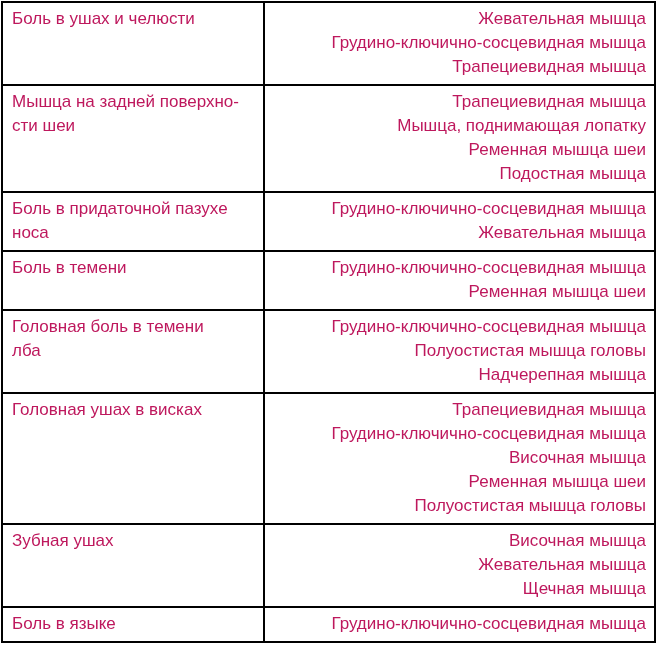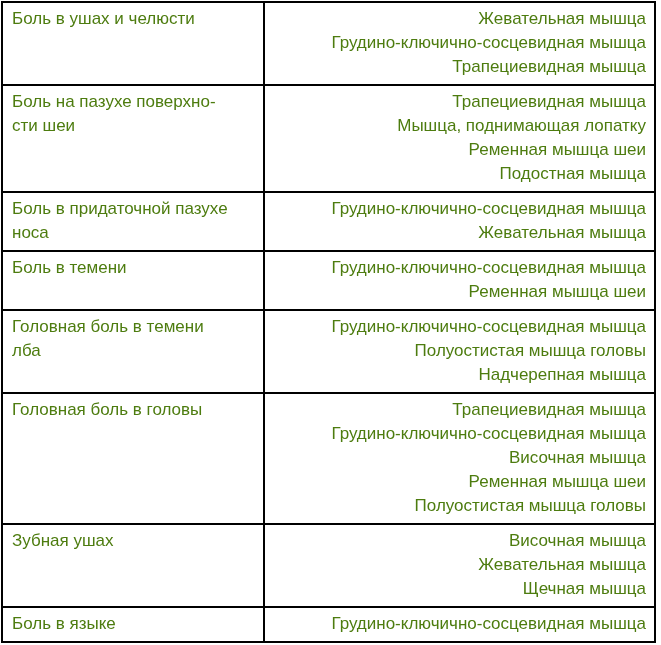--- a/index.html
+++ b/index.html
@@ -21,21 +21,21 @@
     table-layout: fixed;
     width: 655px;
     margin: 1px 0 0 1px;
     border: 2px solid #000000;
   }
   table.pain-table td {
     border: 2px solid #000000;
     vertical-align: top;
     font-size: 17px;
     line-height: 24px;
-    color: #4d7c0f;
+    color: #be185d;
     background: #ffffff;
   }
   td.pain-cell {
     width: 243px;
     padding: 4px 8px 4px 9px;
     white-space: pre-line; 
   }
   td.muscle-cell {
     padding: 4px 8px 5px 12px;
     text-align: right;
@@ -53,21 +53,21 @@
   <tr>
     <td class="pain-cell">Боль в ушах и челюсти</td>
     <td class="muscle-cell">
             <div class="muscle-line">Жевательная мышца</div>
             <div class="muscle-line">Грудино-ключично-сосцевидная мышца</div>
             <div class="muscle-line">Трапециевидная мышца</div>
           </td>
   </tr>
 
   <tr>
-    <td class="pain-cell">Боль на пазухе поверхно-
+    <td class="pain-cell">Мышца на задней поверхно-
 сти шеи</td>
     <td class="muscle-cell">
             <div class="muscle-line">Трапециевидная мышца</div>
             <div class="muscle-line">Мышца, поднимающая лопатку</div>
             <div class="muscle-line">Ременная мышца шеи</div>
             <div class="muscle-line">Подостная мышца</div>
           </td>
   </tr>
 
   <tr>
@@ -91,21 +91,21 @@
     <td class="pain-cell">Головная боль в темени
 лба</td>
     <td class="muscle-cell">
             <div class="muscle-line">Грудино-ключично-сосцевидная мышца</div>
             <div class="muscle-line">Полуостистая мышца головы</div>
             <div class="muscle-line">Надчерепная мышца</div>
           </td>
   </tr>
 
   <tr>
-    <td class="pain-cell">Головная боль в головы</td>
+    <td class="pain-cell">Головная ушах в висках</td>
     <td class="muscle-cell">
             <div class="muscle-line">Трапециевидная мышца</div>
             <div class="muscle-line">Грудино-ключично-сосцевидная мышца</div>
             <div class="muscle-line">Височная мышца</div>
             <div class="muscle-line">Ременная мышца шеи</div>
             <div class="muscle-line">Полуостистая мышца головы</div>
           </td>
   </tr>
 
   <tr>

